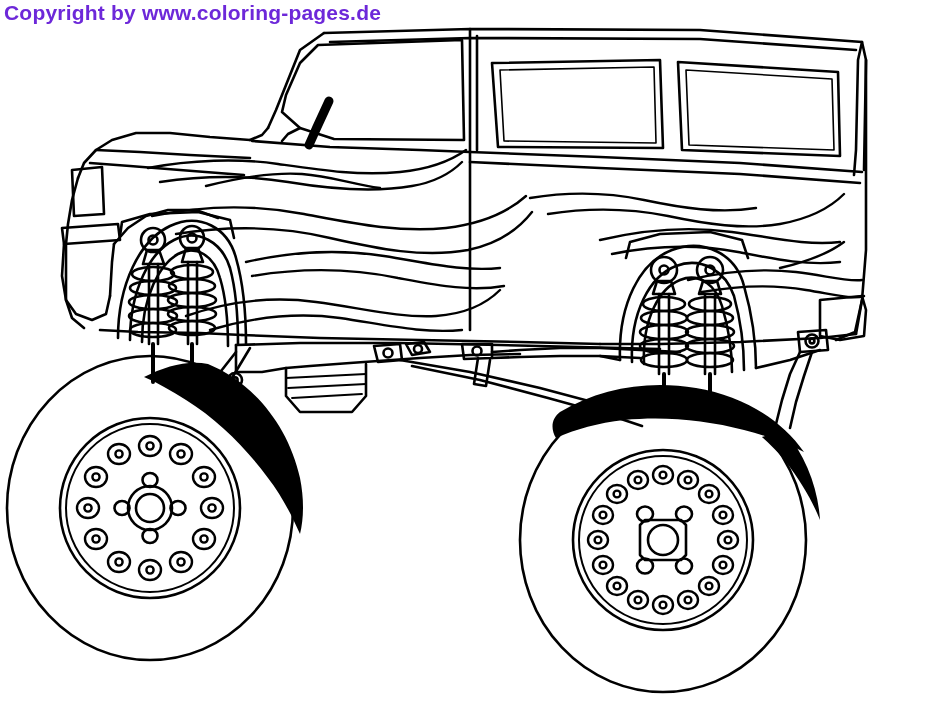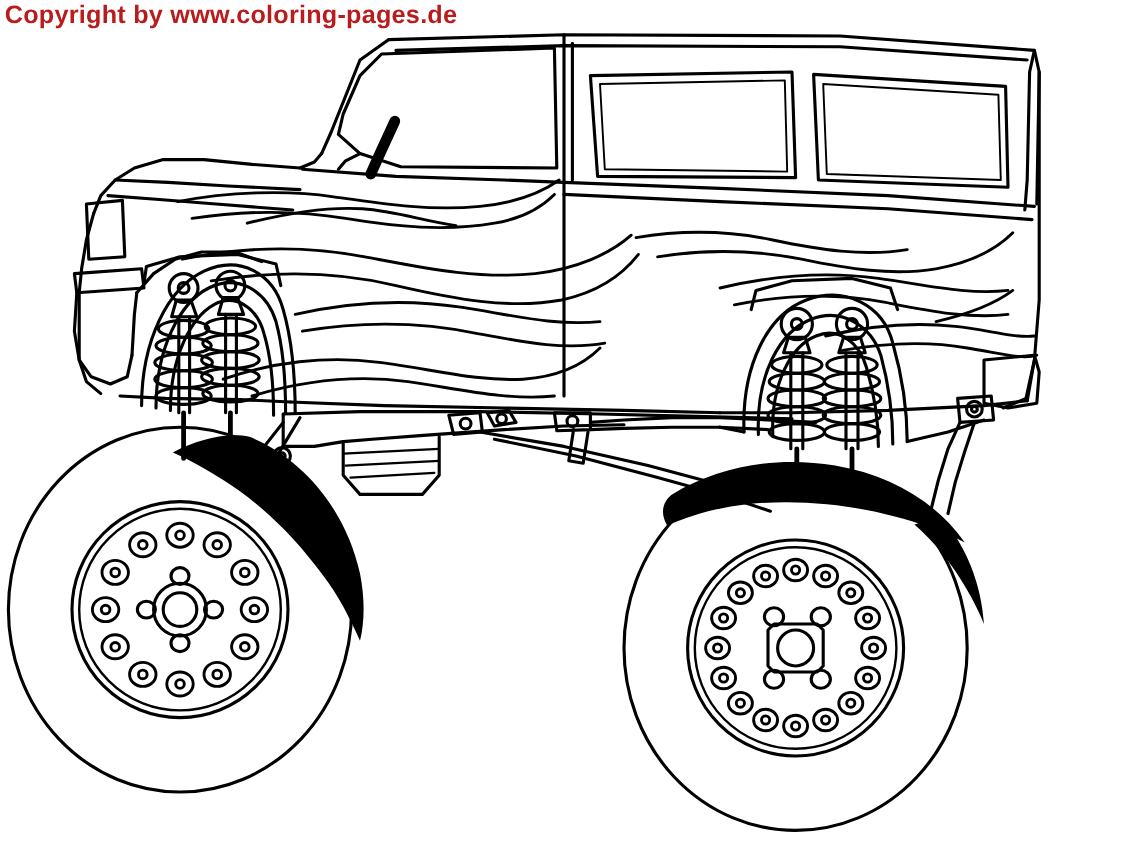--- a/index.html
+++ b/index.html
@@ -19,21 +19,21 @@
     overflow: hidden;
   }
   #watermark {
     position: absolute;
     left: 4px;
     top: 1px;
     font-family: "Liberation Sans", sans-serif;
     font-size: 21px;
     font-weight: bold;
     letter-spacing: 0.2px;
-    color: #b91c1c;
+    color: #6d28d9;
     white-space: nowrap;
     z-index: 20;
     line-height: 24px;
   }
   #artboard {
     position: absolute;
     left: 0;
     top: 0;
     width: 945px;
     height: 709px;

